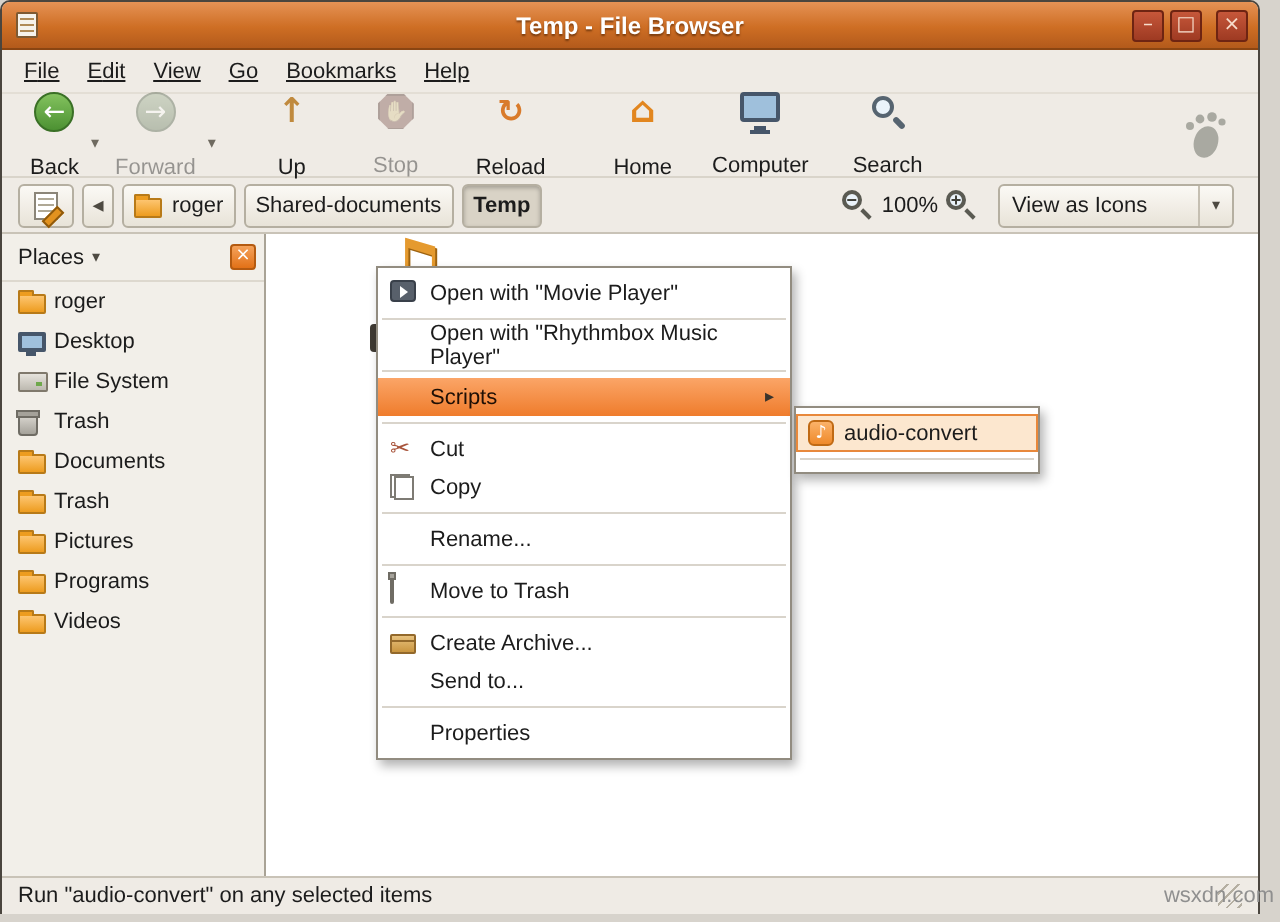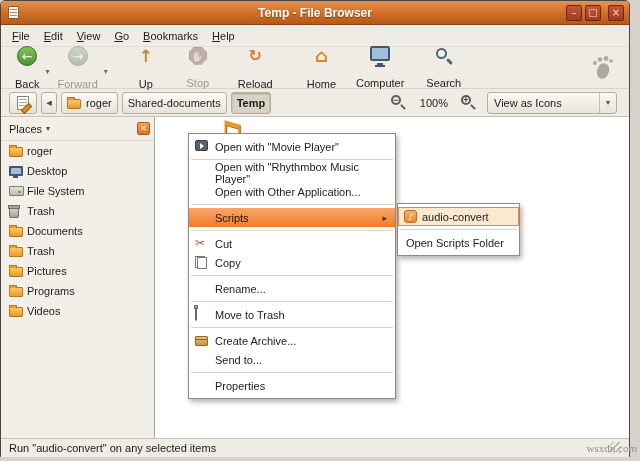--- a/index.html
+++ b/index.html
@@ -22,21 +22,21 @@
                      background:#B08B57; box-shadow:0 3px 0 #B08B57, 0 6px 0 #B08B57; }
   .winbtns { position:absolute; right:5px; top:4px; display:flex; align-items:center; }
   .wbtn { width:16px; height:16px; margin-left:3px; background:linear-gradient(#C6573A,#9E3A22);
           border:1px solid #6E2412; border-radius:2px; color:#F7DCCB; font-size:10px; line-height:13px;
           text-align:center; font-family:"DejaVu Sans",sans-serif; }
   .wbtn.close { margin-left:7px; }
 
   
   .menubar { height:22px; display:flex; align-items:center; padding-left:4px; background:#EFEBE5;
              border-bottom:1px solid #E3DED5; }
-  .menu { padding:3px 7px; }
+  .menu { padding:3px 7px;text-decoration:underline; }
   .menu u { text-decoration:underline; }
 
   
   .toolbar { height:42px; display:flex; align-items:center; padding:0 8px; background:#EFEBE5;
              border-bottom:1px solid #D9D4CA; }
   .tbtn { display:flex; flex-direction:column; align-items:center; justify-content:center;
           padding:2px 6px; border-radius:3px; min-width:36px; }
   .tlabel { margin-top:12px; }
   .tchev { font-size:8px; color:#6F6A60; margin:8px 2px 0 0; font-family:"DejaVu Sans",sans-serif; }
   .disabled { opacity:.42; filter:grayscale(70%); }
@@ -70,33 +70,33 @@
   .notepad { position:relative; width:12px; height:14px; background:#fff; border:1px solid #8B8578; }
   .notepad::before { content:""; position:absolute; left:1px; top:2px; width:8px; height:1px; background:#AFA895;
                      box-shadow:0 3px 0 #AFA895, 0 6px 0 #AFA895; }
   .notepad::after { content:""; position:absolute; right:-4px; bottom:-2px; width:9px; height:3px; background:#E2921F;
                     border:1px solid #8F5A0D; transform:rotate(-45deg); }
   .crumb-left { width:16px; font-family:"DejaVu Sans",sans-serif; color:#4E4A42; }
   .crumb { font-size:11px; color:#1c1c1c; }
   .crumb .i-folder { margin-right:5px; }
   .crumb.active { background:#D9D3C6; box-shadow:inset 0 1px 2px rgba(0,0,0,.25); font-weight:bold; }
   .loc-spacer { flex:1; }
-  .zoom-label { margin:0 13px; }
+  .zoom-label { margin:0 4px; }
   .mag { position:relative; width:16px; height:16px; }
   .mag .lens { position:absolute; left:0; top:0; width:10px; height:10px; border:2px solid #5A5A52; border-radius:50%;
                background:#EAF3FA; color:#3F3F38; font-size:9px; font-weight:bold; line-height:6px; text-align:center; }
   .mag::after { content:""; position:absolute; width:6px; height:2px; background:#5A5A52; right:1px; bottom:3px;
                 transform:rotate(45deg); }
-  .viewas { margin-left:10px; width:130px; justify-content:space-between; padding:8px 6px; }
+  .viewas { margin-left:10px; width:118px; justify-content:space-between; padding:8px 6px; }
   .viewas .vchev { font-size:8px; font-family:"DejaVu Sans",sans-serif; color:#4E4A42; border-left:1px solid #C5BFB2;
                    padding-left:6px; margin-left:6px; line-height:20px; }
 
   
   .bodyarea { position:relative; height:322px; display:flex; border-bottom:1px solid #C9C3B7; }
-  .sidebar { width:154px; background:#F2EFE9; border-right:1px solid #A9A396; display:flex; flex-direction:column; }
+  .sidebar { width:132px; background:#F2EFE9; border-right:1px solid #A9A396; display:flex; flex-direction:column; }
   .side-head { height:24px; display:flex; align-items:center; padding:0 4px 0 8px; border-bottom:1px solid #DDD8CE; }
   .side-head .chev { font-size:8px; margin-left:4px; font-family:"DejaVu Sans",sans-serif; color:#4E4A42; }
   .side-close { margin-left:auto; width:13px; height:13px; border-radius:2px; background:linear-gradient(#F executives);
                 background:linear-gradient(#F5A25B,#E27117); border:1px solid #B45A10; color:#fff; font-size:9px;
                 line-height:11px; text-align:center; font-family:"DejaVu Sans",sans-serif; }
   .srow { display:flex; align-items:center; height:20px; padding-left:8px; }
   .sico { width:18px; display:flex; justify-content:flex-start; }
   .mainpane { position:relative; flex:1; background:#fff; }
 
   
@@ -149,21 +149,21 @@
              border:1px solid #928C80; box-shadow:2px 3px 5px rgba(0,0,0,.3); padding:3px 0; z-index:41; }
   .submenu .mrow { padding:0 6px 0 24px; }
   .submenu .mrow.plain { padding-left:8px; }
   .submenu .mrow.focus { outline:1px solid #E8883B; outline-offset:-1px; background:#FCE7CF; }
 
   
   .statusbar { height:18px; display:flex; align-items:center; padding:0 8px; background:#EFEBE5; }
   .grip { margin-left:auto; width:12px; height:12px;
           background:repeating-linear-gradient(135deg,transparent 0 3px,#B5AFA2 3px 4px); }
 
-  .watermark { position:absolute; right:3px; bottom:7px; color:#8F8F8F; font-size:11px; z-index:99;font-family:Liberation Serif, serif; }
+  .watermark { position:absolute; right:3px; bottom:7px; color:#8F8F8F; font-size:11px; z-index:99; }
 </style>
 </head>
 <body>
 
 <div class="page">
   <div class="window">
 
     <div class="titlebar">
       <span class="win-icon"></span>
       <span class="title-text">Temp - File Browser</span>
@@ -331,23 +331,20 @@
 
     <div class="ctxmenu">
       <div class="mrow">
         <span class="mico mi-movie"></span>
         <span>Open with "Movie Player"</span>
       </div>
       <div class="msep"></div>
       <div class="mrow">
         <span>Open with "Rhythmbox Music Player"</span>
       </div>
-      <div class="mrow">
-        <span>Open with Other Application...</span>
-      </div>
       <div class="msep"></div>
       <div class="mrow sel">
         <span>Scripts</span>
         <span class="marrow">▸</span>
       </div>
       <div class="msep"></div>
       <div class="mrow">
         <span class="mico mi-cut">✂</span>
         <span>Cut</span>
       </div>
@@ -377,23 +374,20 @@
         <span>Properties</span>
       </div>
     </div>
 
     <div class="submenu">
       <div class="mrow focus">
         <span class="mico mi-audio">♪</span>
         <span>audio-convert</span>
       </div>
       <div class="msep"></div>
-      <div class="mrow plain">
-        <span>Open Scripts Folder</span>
-      </div>
     </div>
 
     <div class="statusbar">
       <span>Run "audio-convert" on any selected items</span>
       <span class="grip"></span>
     </div>
   </div>
 
   <div class="watermark">wsxdn.com</div>
 </div>

